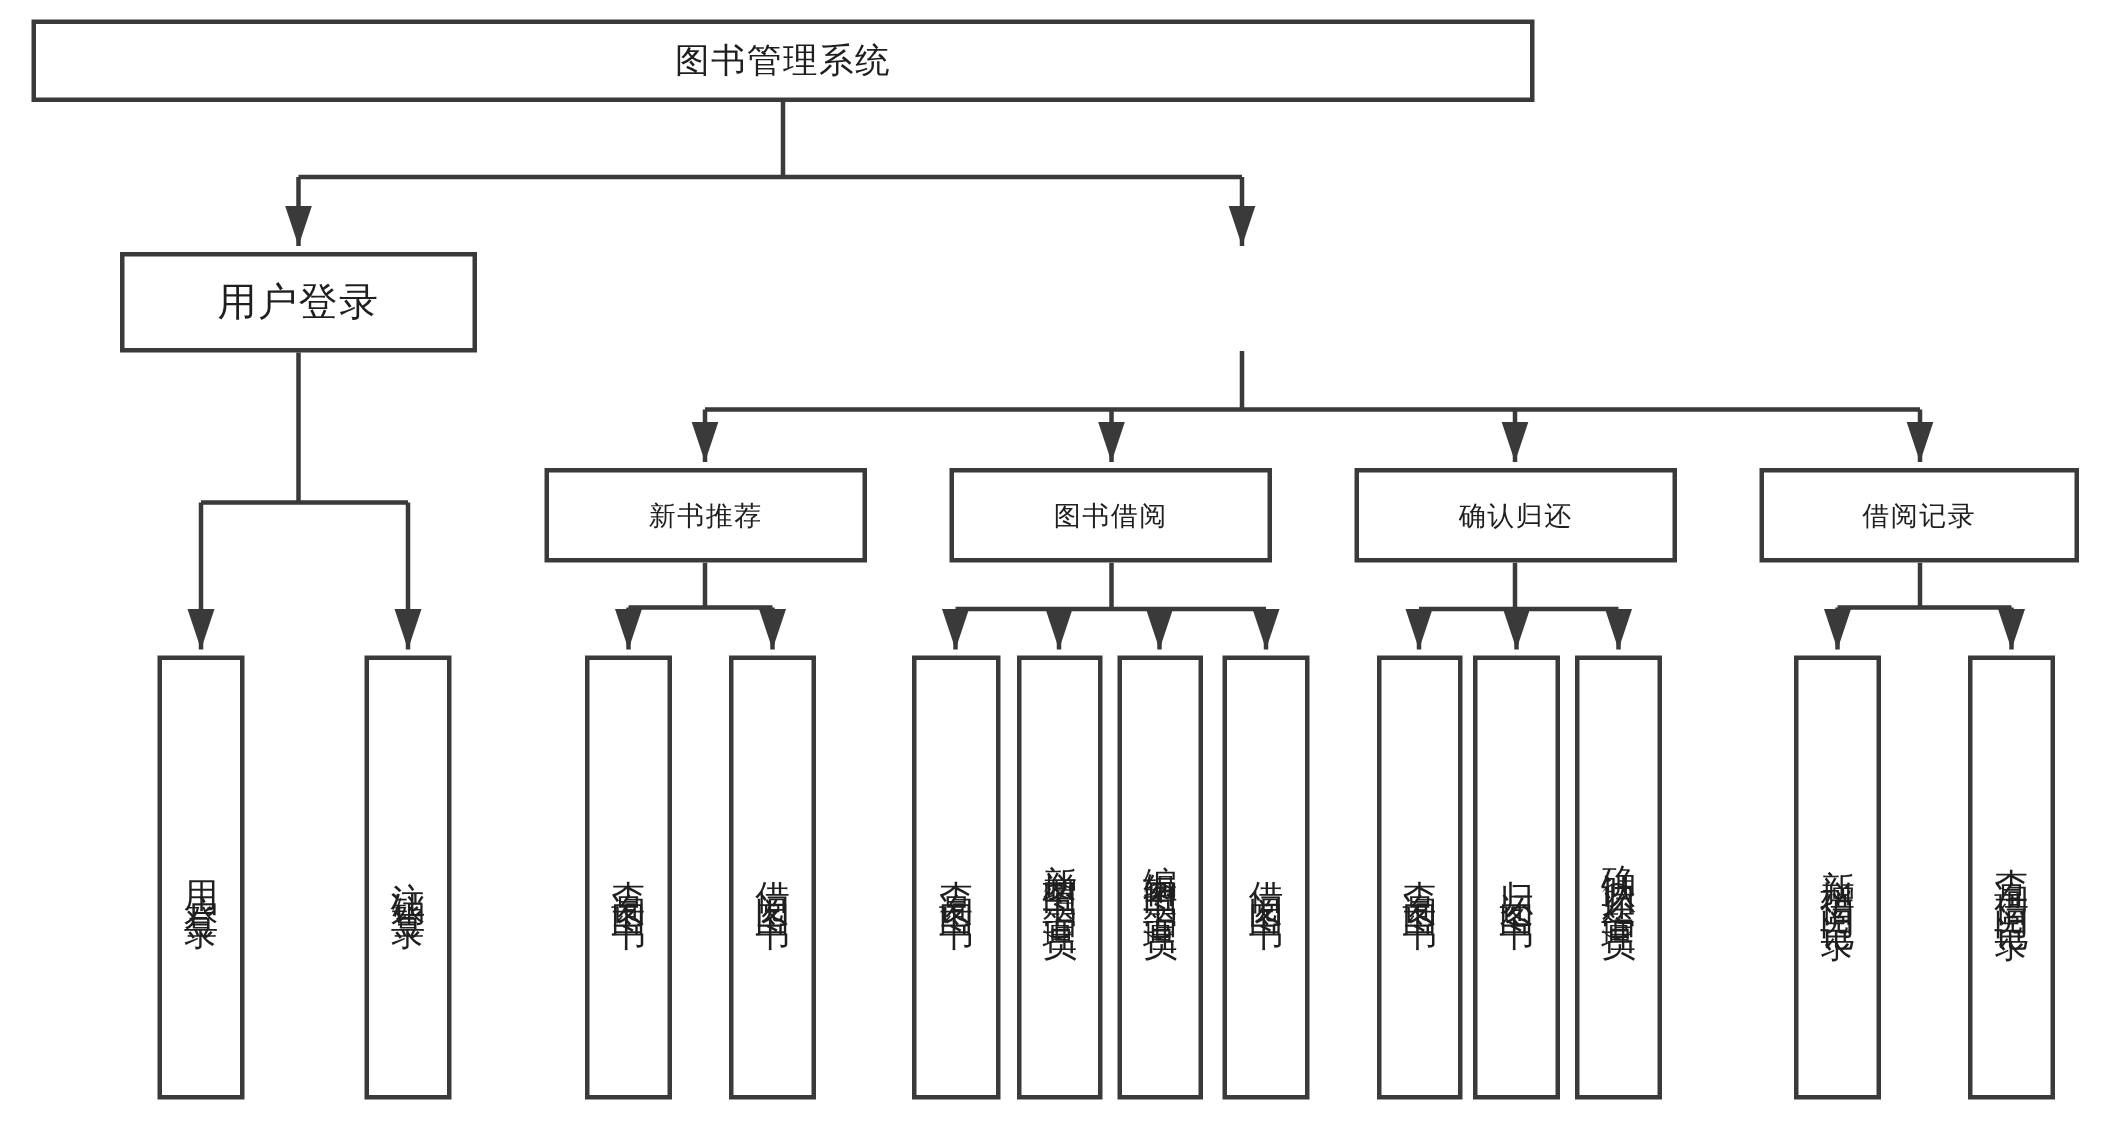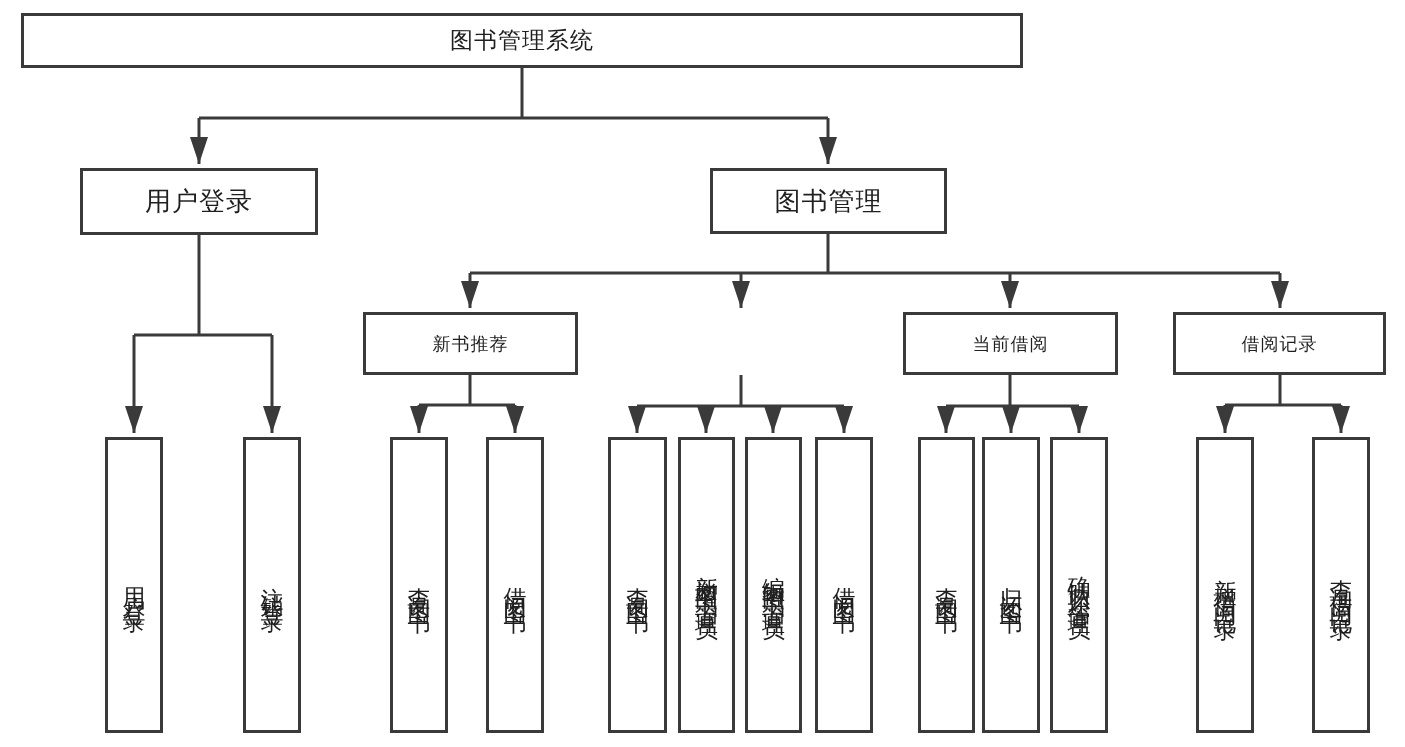--- a/index.html
+++ b/index.html
@@ -104,29 +104,29 @@
     </g>
   </svg>
 
   <div class="node node-root" style="left:21px; top:13px; width:1002px; height:55px;">
     <span class="lbl">图书管理系统</span>
   </div>
 
   <div class="node node-lvl2" style="left:80px; top:168px; width:238px; height:67px;">
     <span class="lbl">用户登录</span>
   </div>
-  <div class="node node-lvl2" style="left:710px; top:168px; width:237px; height:66px;">
-    <span class="lbl">图书管理</span>
-  </div>
 
   <div class="node node-lvl3" style="left:363px; top:312px; width:215px; height:63px;">
     <span class="lbl">新书推荐</span>
   </div>
+  <div class="node node-lvl3" style="left:633px; top:312px; width:215px; height:63px;">
+    <span class="lbl">图书借阅</span>
+  </div>
   <div class="node node-lvl3" style="left:903px; top:312px; width:215px; height:63px;">
-    <span class="lbl">当前借阅</span>
+    <span class="lbl">确认归还</span>
   </div>
   <div class="node node-lvl3" style="left:1173px; top:312px; width:213px; height:63px;">
     <span class="lbl">借阅记录</span>
   </div>
 
   <div class="node leaf" style="left:105px; top:437px; width:58px; height:296px;">
     <span class="lbl">用户登录</span>
   </div>
   <div class="node leaf" style="left:243px; top:437px; width:58px; height:296px;">
     <span class="lbl">注销登录</span>

